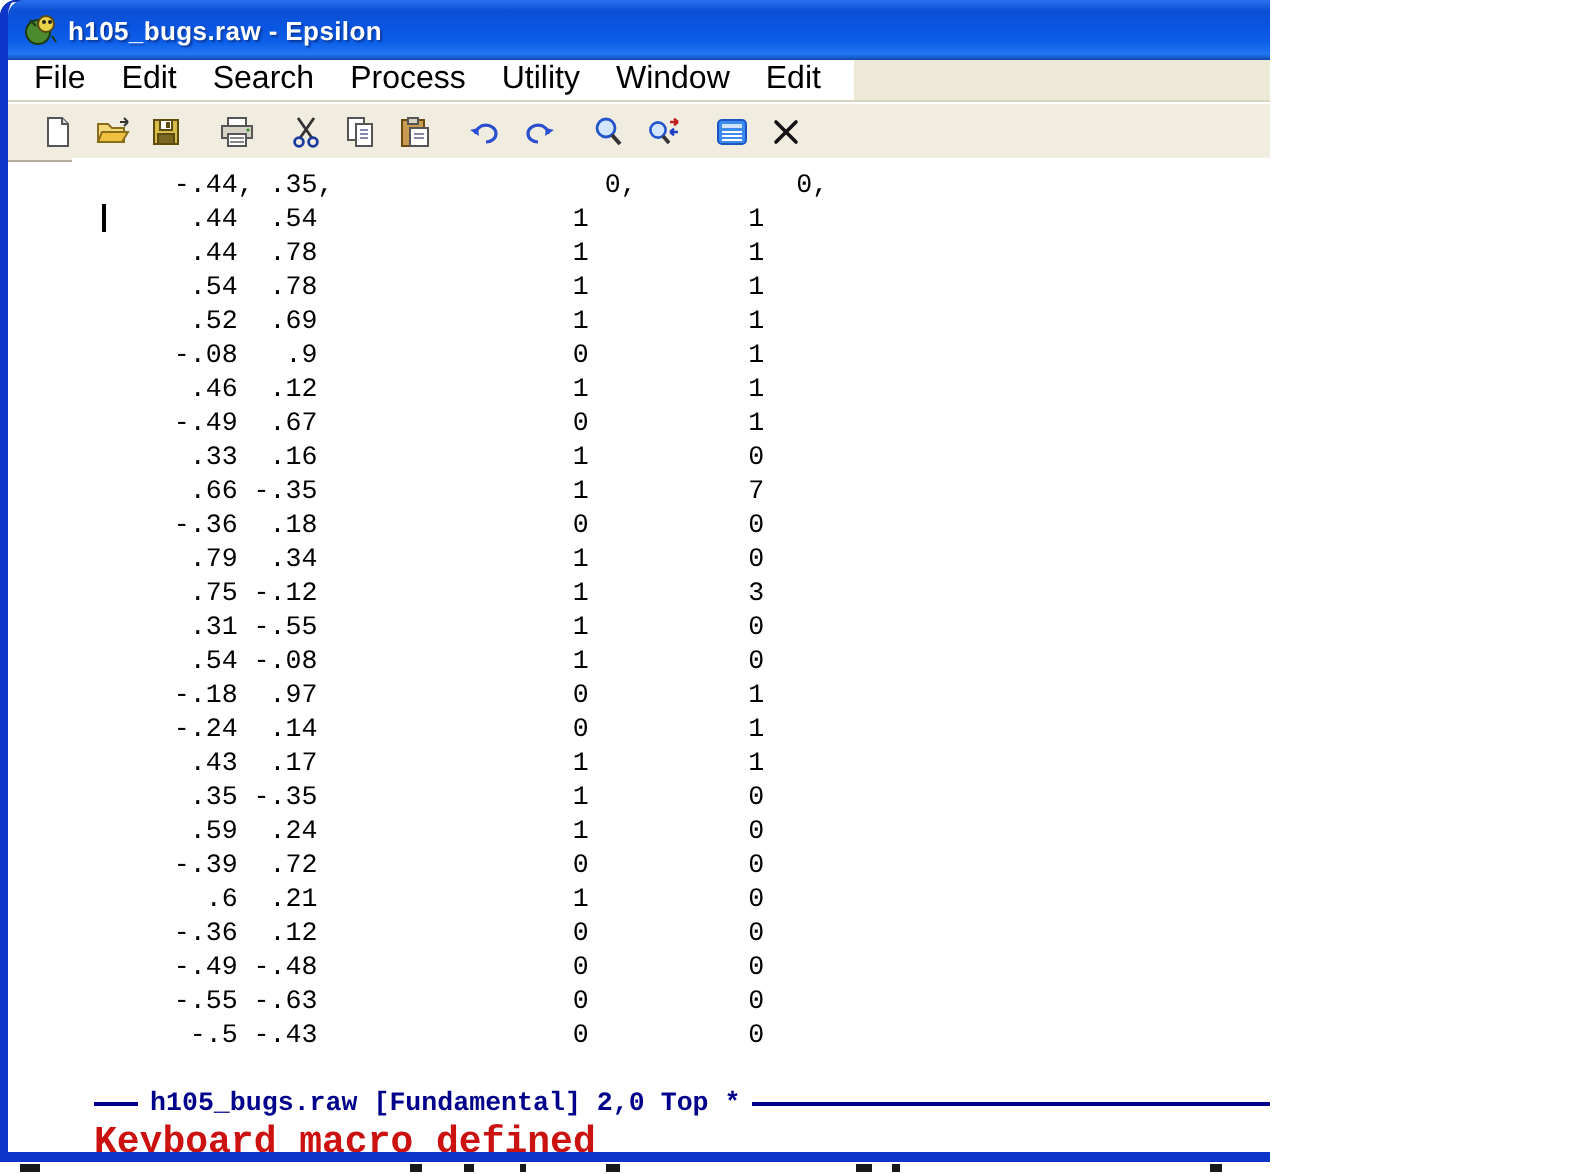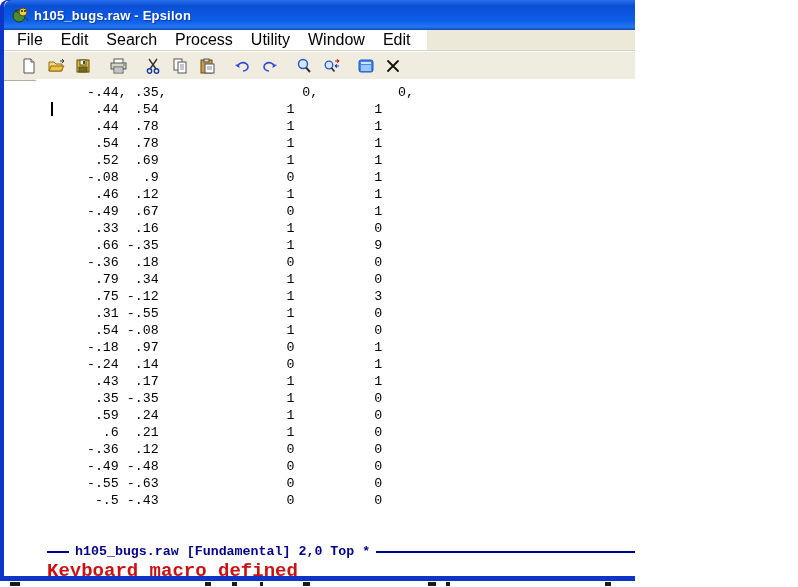--- a/index.html
+++ b/index.html
@@ -226,31 +226,32 @@
         <div class="lines" id="lines">
             <div class="line">     -.44, .35,                 0,          0,</div>
             <div class="line">      .44  .54                1          1</div>
             <div class="line">      .44  .78                1          1</div>
             <div class="line">      .54  .78                1          1</div>
             <div class="line">      .52  .69                1          1</div>
             <div class="line">     -.08   .9                0          1</div>
             <div class="line">      .46  .12                1          1</div>
             <div class="line">     -.49  .67                0          1</div>
             <div class="line">      .33  .16                1          0</div>
-            <div class="line">      .66 -.35                1          9</div>
+            <div class="line">      .66 -.35                1          7</div>
             <div class="line">     -.36  .18                0          0</div>
             <div class="line">      .79  .34                1          0</div>
             <div class="line">      .75 -.12                1          3</div>
             <div class="line">      .31 -.55                1          0</div>
             <div class="line">      .54 -.08                1          0</div>
             <div class="line">     -.18  .97                0          1</div>
             <div class="line">     -.24  .14                0          1</div>
             <div class="line">      .43  .17                1          1</div>
             <div class="line">      .35 -.35                1          0</div>
             <div class="line">      .59  .24                1          0</div>
+            <div class="line">     -.39  .72                0          0</div>
             <div class="line">       .6  .21                1          0</div>
             <div class="line">     -.36  .12                0          0</div>
             <div class="line">     -.49 -.48                0          0</div>
             <div class="line">     -.55 -.63                0          0</div>
             <div class="line">      -.5 -.43                0          0</div>
           </div>
         <div class="cursor"></div>
 
         <div class="modeline">
           <span class="ml-dash short"></span>

